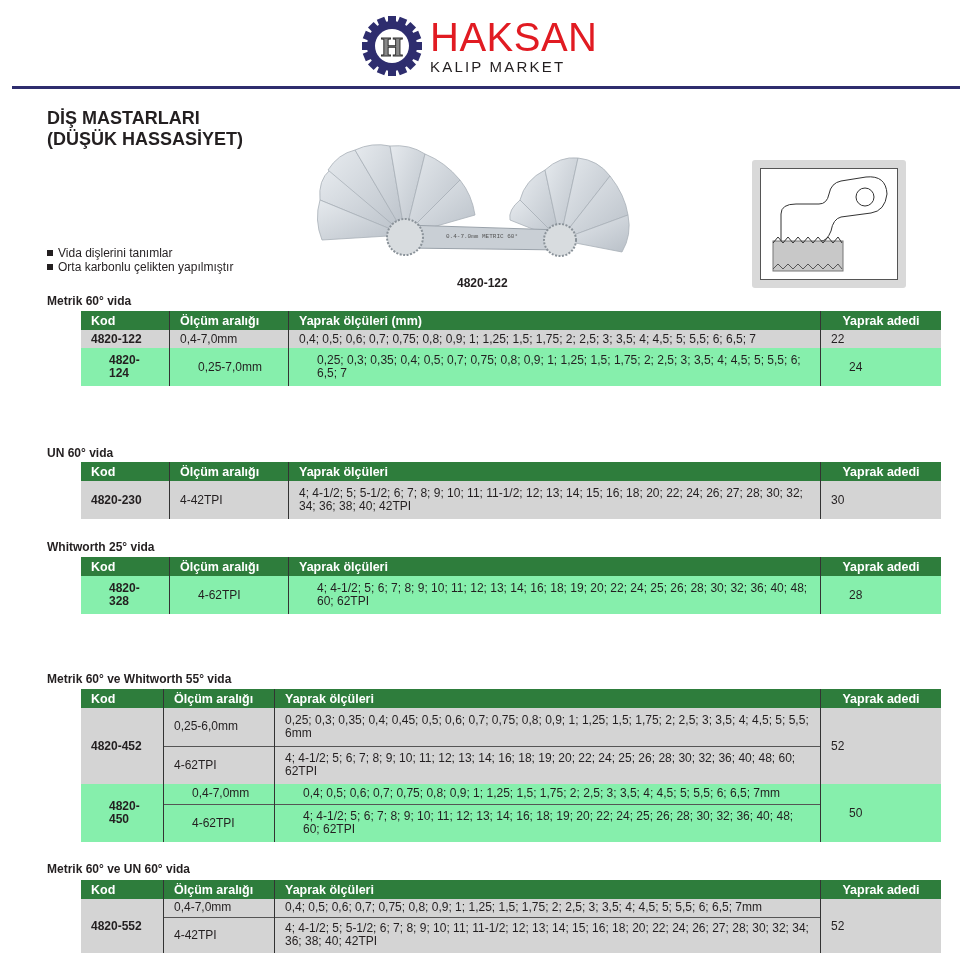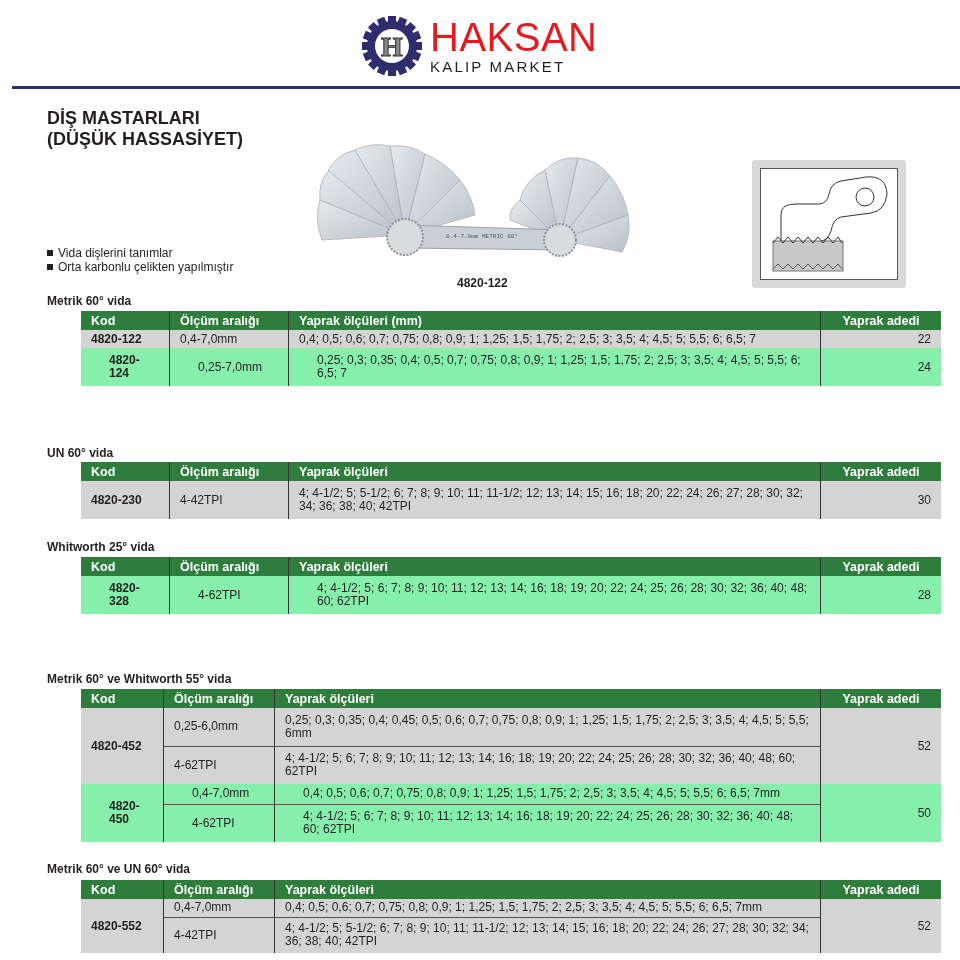--- a/index.html
+++ b/index.html
@@ -17,21 +17,21 @@
   .product { position:absolute; left:310px; top:140px; width:340px; height:125px; }
   .product-cap { position:absolute; left:457px; top:276px; font-weight:bold; font-size:12px; }
   .diagram { position:absolute; left:752px; top:160px; width:154px; height:128px; background:#d9d9d9; border-radius:3px; }
   .diagram-inner { position:absolute; left:8px; top:8px; width:136px; height:110px; background:#fff; border:1px solid #555; }
   .sec { position:absolute; left:47px; font-weight:bold; font-size:12px; }
   table { position:absolute; left:47px; width:860px; border-collapse:collapse; font-size:12px;margin-left:34px; }
   th { background:#2e7d3c; color:#fff; text-align:left; font-weight:bold; padding:0 10px; height:19px; font-size:12.5px; }
   th.c4 { text-align:center; }
   td { padding:2px 10px; line-height:13px; vertical-align:middle; color:#231f20; }
   td.kod { font-weight:bold; }
-  td.num { text-align:right; }
+  td.num { text-align:left; }
   .dark td { background:#d4d4d4; }
   .light td { background:#86efac;padding-left:28px; }
   .c1 { width:68px; }
   .c2 { width:98px; }
   .c4 { width:100px; }
   .vl { border-right:1.5px solid #333; }
   .hl { border-top:1.5px solid #555; }
 </style>
 </head>
 <body>

